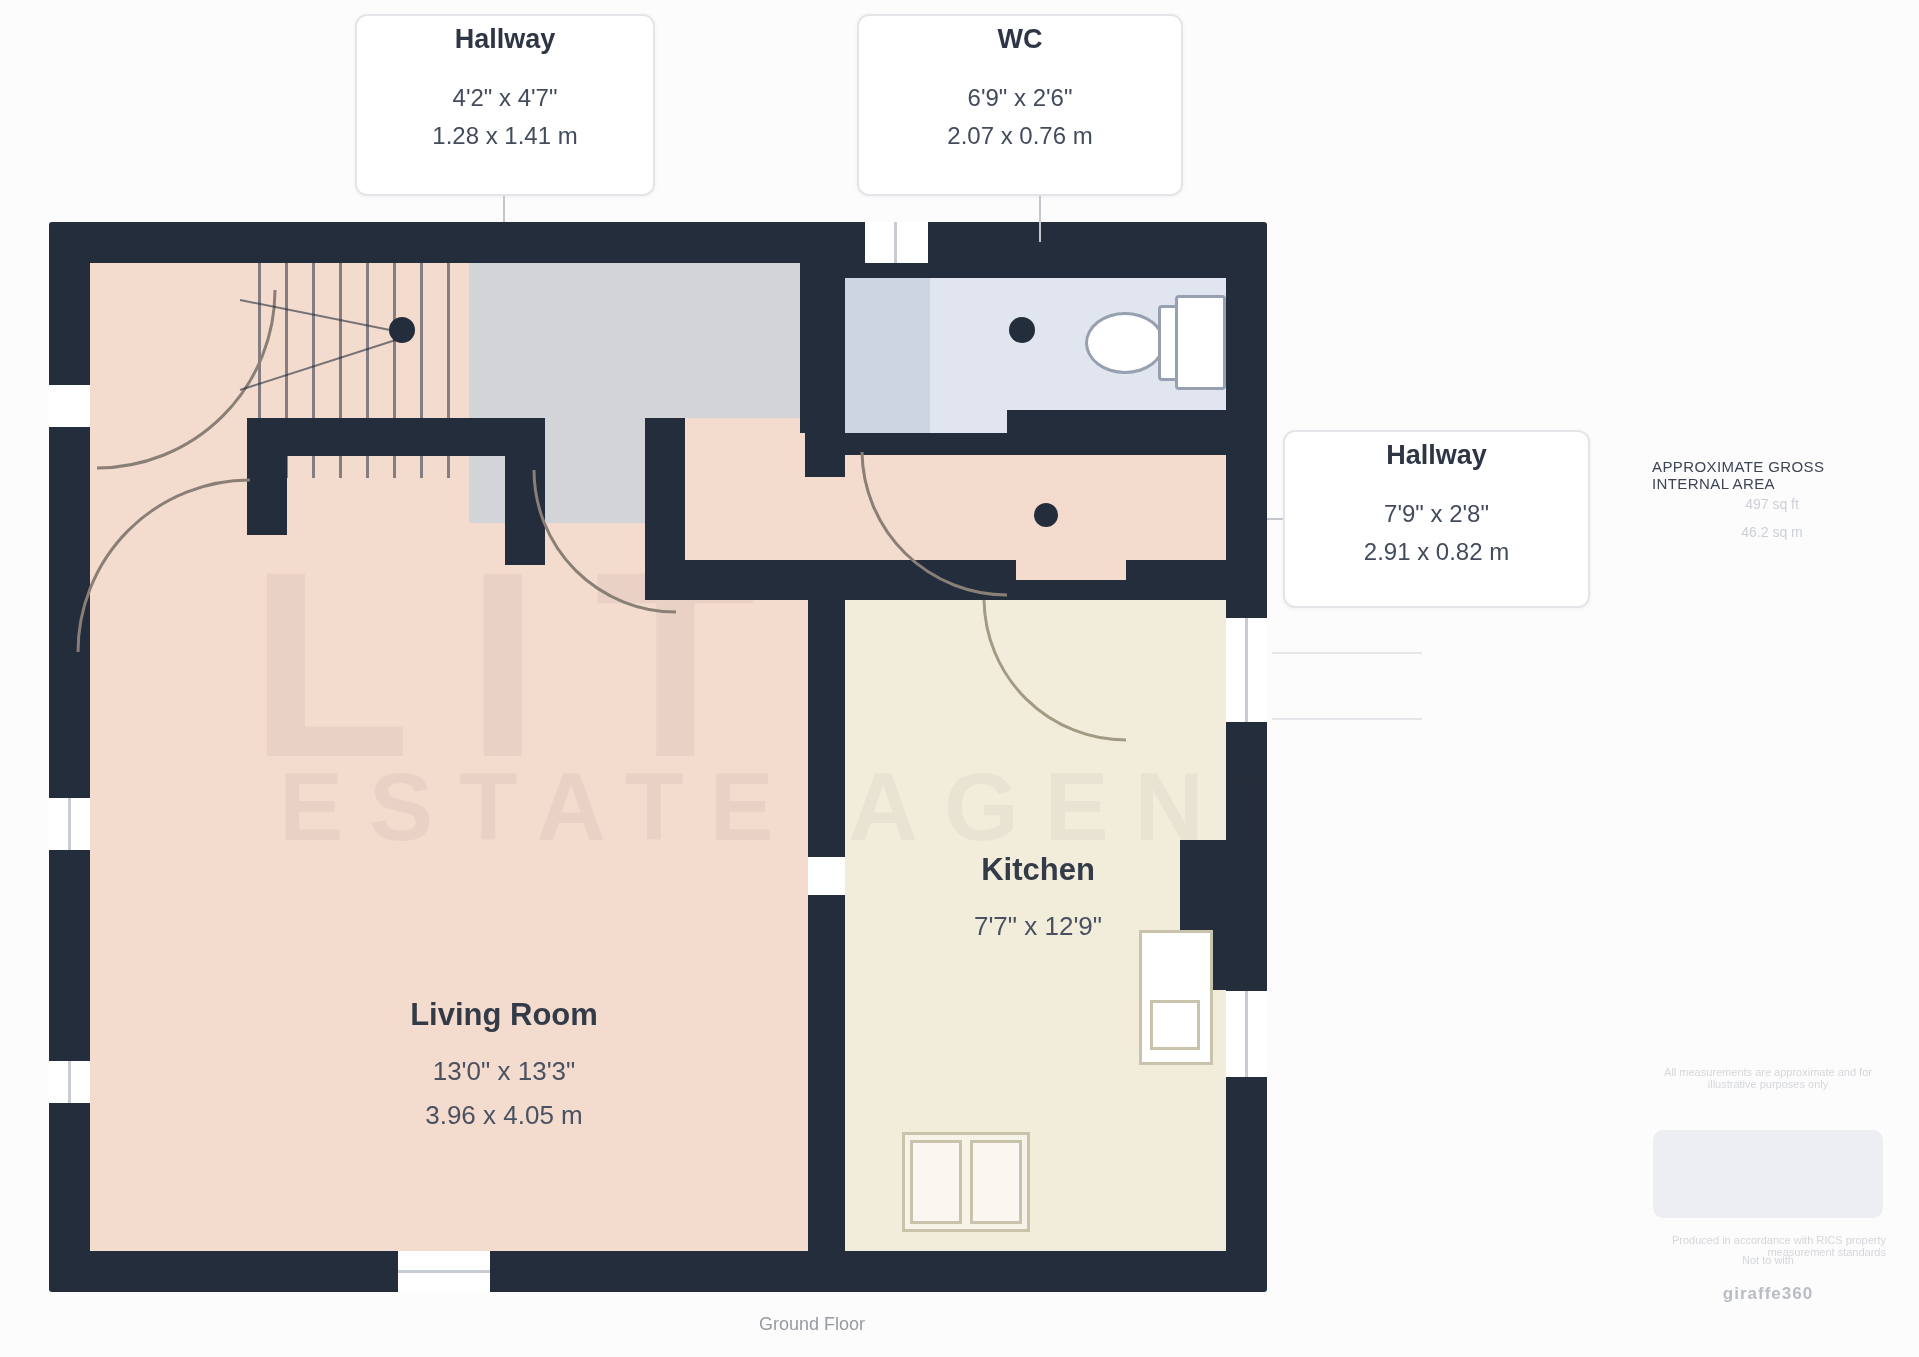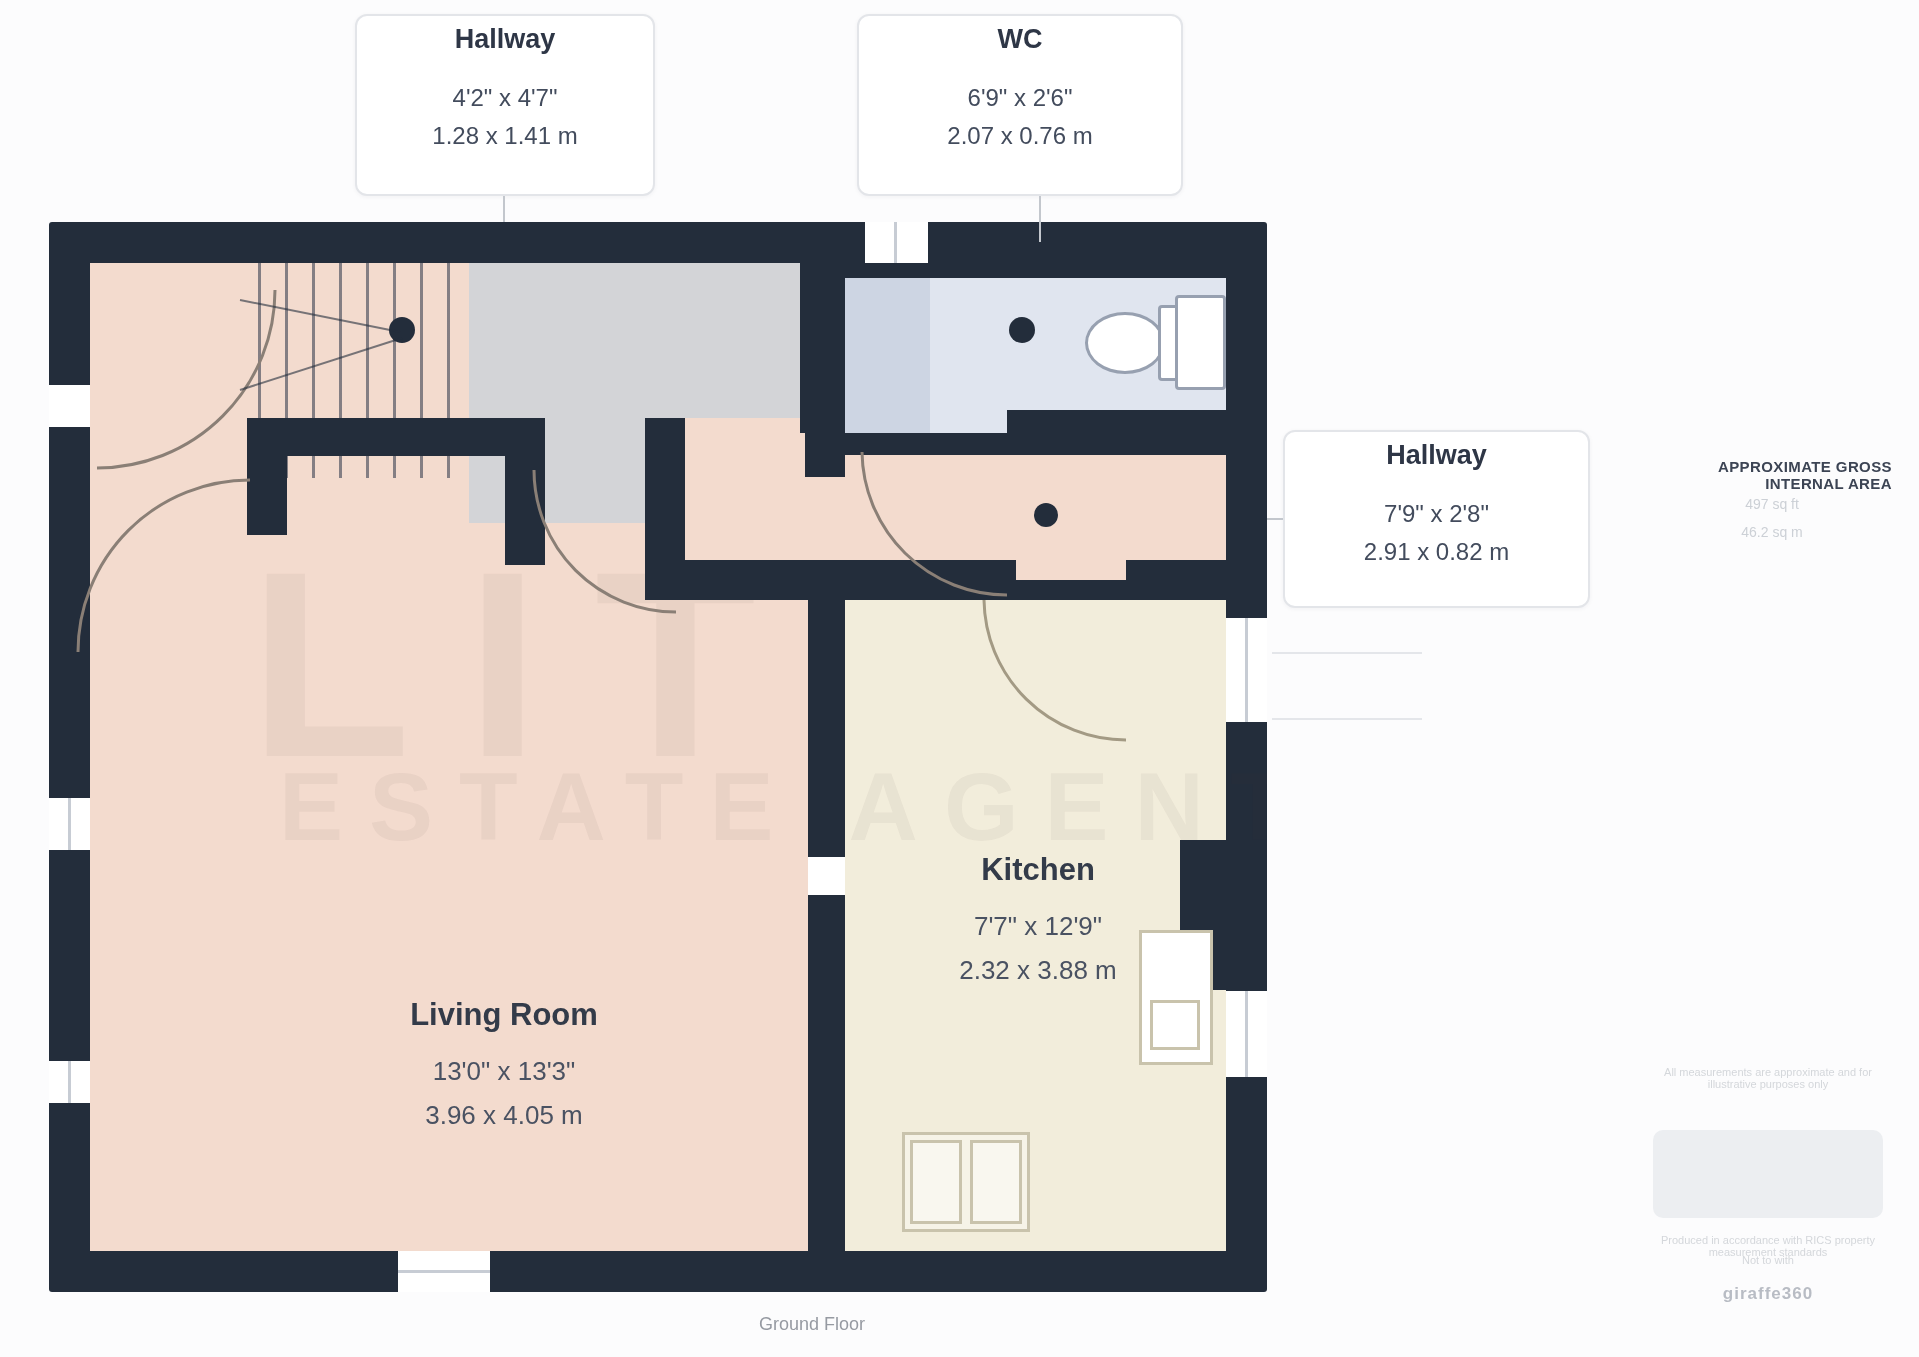--- a/index.html
+++ b/index.html
@@ -37,21 +37,21 @@
   .callout .t{font-size:27px;font-weight:bold;color:#2e3646;margin-bottom:24px;}
   .callout .d{font-size:24px;color:#434c5d;line-height:38px;}
   .connector{position:absolute;background:#c3c7cd;}
 
   
   .roomlabel{position:absolute;text-align:center;color:#333b49;}
   .roomlabel .t{font-size:31px;font-weight:bold;margin-bottom:16px;}
   .roomlabel .d{font-size:26px;color:#4a5262;line-height:44px;}
 
   
-  #area-title{position:absolute;left:1652px;top:458px;width:240px;text-align:right;font-size:15px;font-weight:bold;letter-spacing:.4px;color:#3c4454;}
+  #area-title{position:absolute;left:1652px;top:458px;width:240px;text-align:left;font-size:15px;font-weight:normal;letter-spacing:.4px;color:#3c4454;}
   .faintline{position:absolute;text-align:center;color:#ccd0d6;}
   #logo-box{position:absolute;left:1653px;top:1130px;width:230px;height:88px;background:#eceef1;border-radius:10px;}
   #brand{position:absolute;left:1653px;top:1284px;width:230px;text-align:center;font-size:17px;color:#b8bcc4;font-weight:bold;letter-spacing:1px;}
 
   #caption{position:absolute;left:712px;top:1314px;width:200px;text-align:center;font-size:18px;color:#969aa2;}
 
   svg.overlay{position:absolute;left:0;top:0;pointer-events:none;}
   .sill{position:absolute;background:#e4e6ea;height:2px;}
 </style>
 </head>
@@ -123,21 +123,20 @@
     </svg>
 
     <div class="roomlabel" style="left:255px;top:775px;width:400px;">
       <div class="t">Living Room</div>
       <div class="d">13'0" x 13'3"</div>
       <div class="d">3.96 x 4.05 m</div>
     </div>
     <div class="roomlabel" style="left:809px;top:630px;width:360px;">
       <div class="t">Kitchen</div>
       <div class="d">7'7" x 12'9"</div>
-      <div class="d">2.32 x 3.88 m</div>
     </div>
   </div>
 
   <div class="sill" style="left:1272px;top:652px;width:150px;"></div>
   <div class="sill" style="left:1272px;top:718px;width:150px;"></div>
 
   <div class="callout" style="left:355px;top:14px;width:300px;height:182px;">
     <div class="t">Hallway</div>
     <div class="d">4'2" x 4'7"</div>
     <div class="d">1.28 x 1.41 m</div>
@@ -157,19 +156,19 @@
     <div class="d">2.91 x 0.82 m</div>
   </div>
   <div class="connector" style="left:1267px;top:518px;width:16px;height:2px;"></div>
 
   <div id="area-title">APPROXIMATE GROSS INTERNAL AREA</div>
   <div class="faintline" style="left:1672px;top:496px;width:200px;font-size:14px;">497 sq ft</div>
   <div class="faintline" style="left:1672px;top:524px;width:200px;font-size:14px;">46.2 sq m</div>
 
   <div class="faintline" style="left:1650px;top:1066px;width:236px;font-size:11px;color:#d4d7db;">All measurements are approximate and for illustrative purposes only</div>
   <div id="logo-box"></div>
-  <div class="faintline" style="left:1650px;top:1234px;width:236px;font-size:11px;color:#d4d7db;">Produced in accordance with RICS property measurement standards</div>
+  <div class="faintline" style="left:1650px;top:1234px;width:236px;font-size:11px;color:#d4d7db;text-align:right;">Produced in accordance with RICS property measurement standards</div>
   <div class="faintline" style="left:1650px;top:1254px;width:236px;font-size:11px;color:#d4d7db;">Not to with</div>
   <div id="brand">giraffe360</div>
 
   <div id="caption">Ground Floor</div>
 
 </div>
 
 </body></html>

